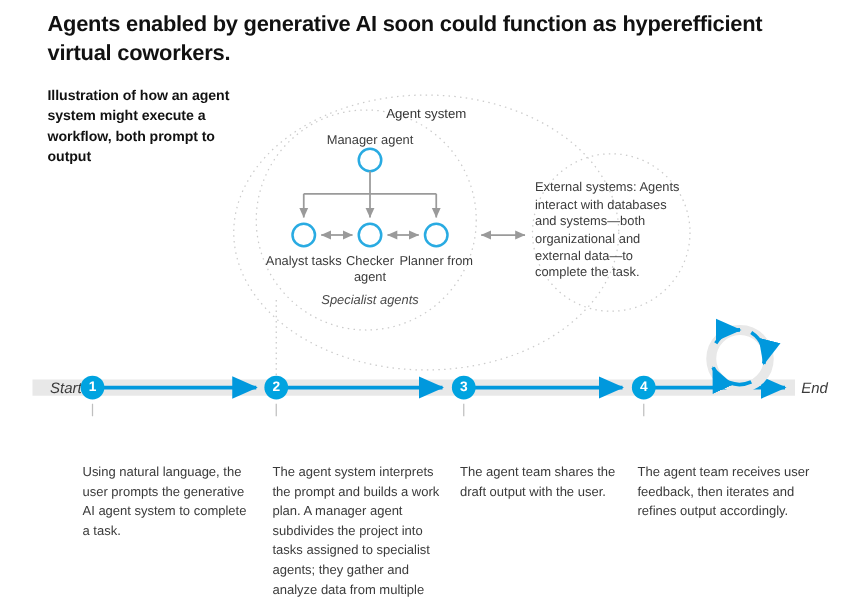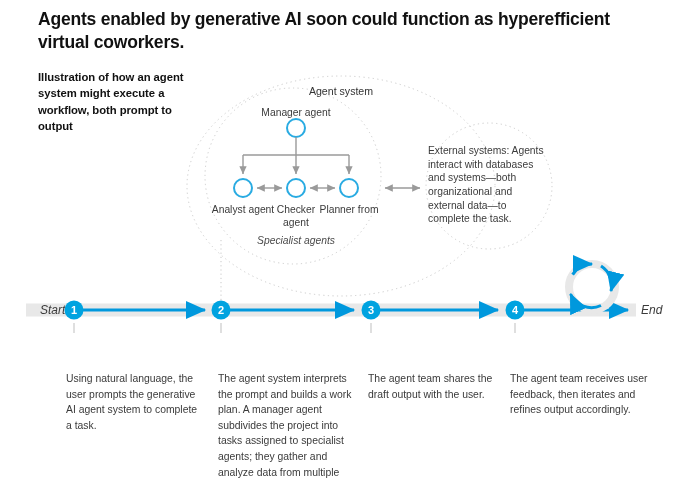--- a/index.html
+++ b/index.html
@@ -132,21 +132,21 @@
 
       <path d="M572.6,274.6 A23,23 0 0 1 592,264" fill="none" stroke="#0098DD" stroke-width="3" marker-end="url(#arrBlue)"></path>
       <path d="M601,266 A23,23 0 0 1 611,291" fill="none" stroke="#0098DD" stroke-width="3" marker-end="url(#arrBlue)"></path>
       <path d="M601,305.5 A23,23 0 0 1 570.5,294" fill="none" stroke="#0098DD" stroke-width="3" marker-end="url(#arrBlue)"></path>
     </g>
   </svg>
 
   <div class="lbl" id="agent-system-label">Agent system</div>
   <div class="lbl" id="manager-label">Manager agent</div>
   <div class="lbl lbl-center" id="analyst-label">Analyst
-agent</div>
+tasks</div>
   <div class="lbl lbl-center" id="checker-label">Checker
 agent</div>
   <div class="lbl lbl-center" id="planner-label">Planner
 from</div>
   <div class="lbl" id="specialist-label">Specialist agents</div>
   <div class="lbl" id="external-label">External systems: Agents interact with databases and systems—both organizational and external data—to complete the task.</div>
 
   <div class="edge-label" id="start-label">Start</div>
   <div class="edge-label" id="end-label">End</div>
 

